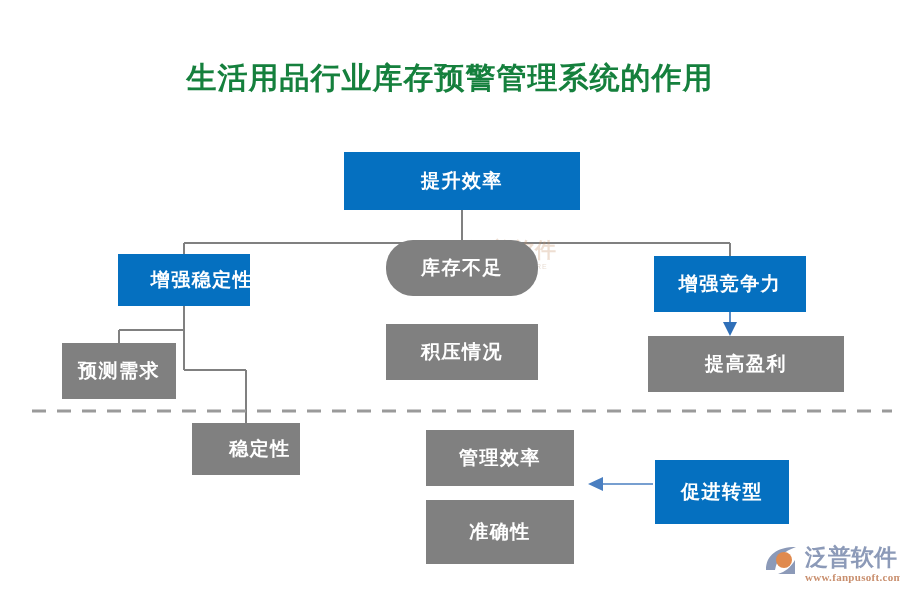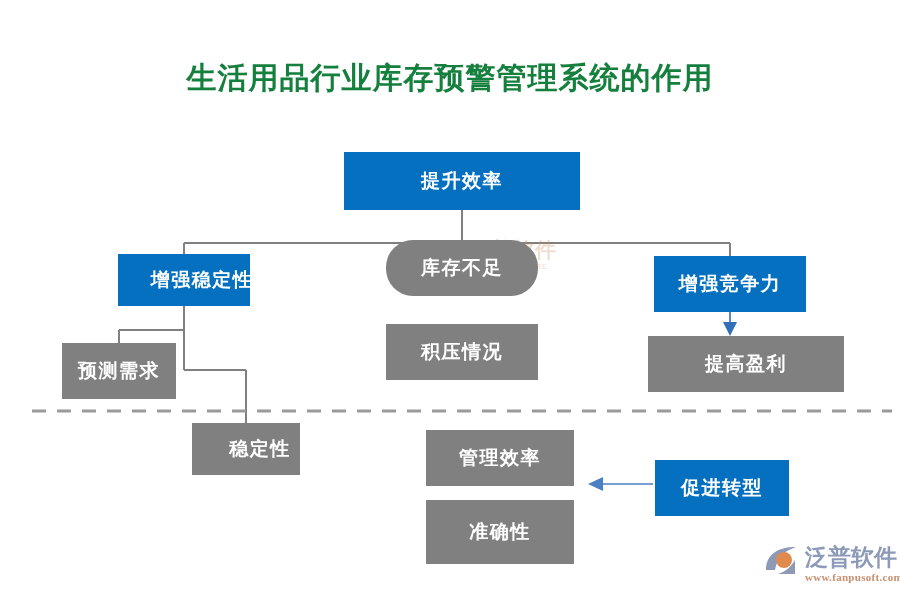--- a/index.html
+++ b/index.html
@@ -222,21 +222,21 @@
   </div>
 
   <div class="node gray" style="left:426px; top:430px; width:148px; height:56px;text-align:center;">
     <span>管理效率</span>
   </div>
 
   <div class="node gray" style="left:426px; top:500px; width:148px; height:64px;">
     <span>准确性</span>
   </div>
 
-  <div class="node blue" style="left:655px; top:460px; width:134px; height:56px;">
+  <div class="node blue" style="left:655px; top:460px; width:134px; height:64px;">
     <span>促进转型</span>
   </div>
 
   <div class="logo">
     <div class="logo-mark">
       <svg viewBox="0 0 38 38" width="38" height="38">
         <path d="M3,25 C3,10 14,2 33,2 C21,6 14,13 12,25 Z" fill="#8c9ab8"></path>
         <circle cx="21" cy="15" r="8" fill="#e08a4e"></circle>
         <path d="M15,29 C22,27 28,22 32,15 L32,29 Z" fill="#8c9ab8"></path>
       </svg>

